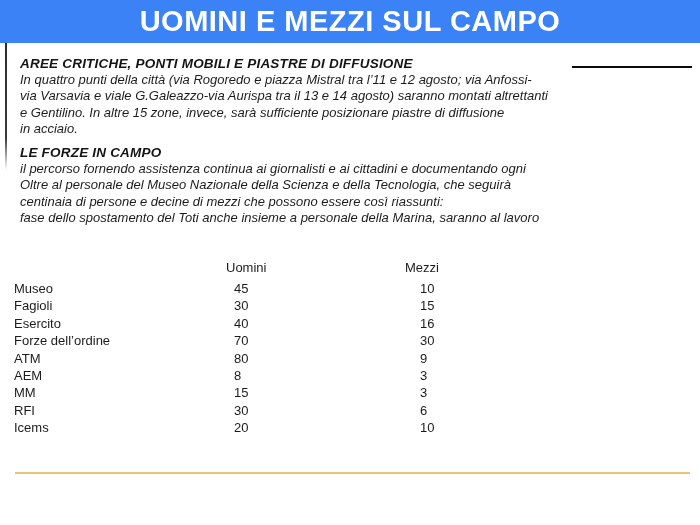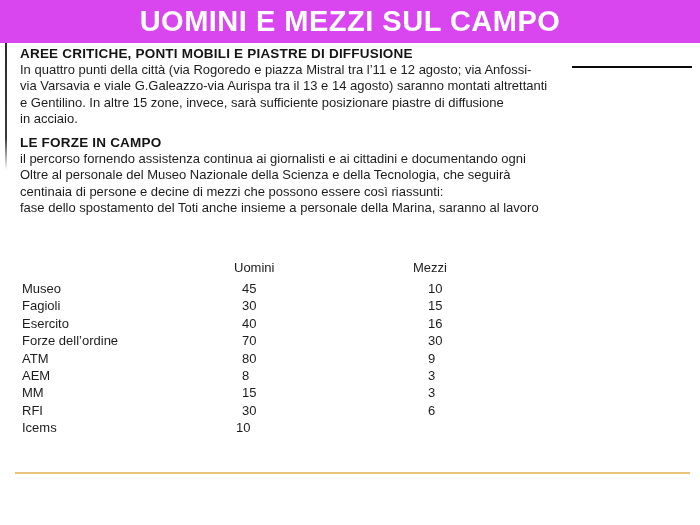--- a/index.html
+++ b/index.html
@@ -9,21 +9,21 @@
     background: #ffffff;
     font-family: "Liberation Sans", sans-serif;
     color: #1c1c1c;
     overflow: hidden;
   }
 
   
   .title-bar {
     position: absolute; left: 0; top: 0;
     width: 700px; height: 43px;
-    background: #d946ef;
+    background: #3b82f6;
     display: flex; align-items: center; justify-content: center;
   }
   .title-bar .page-title {
     margin: 0;
     color: #ffffff;
     font-size: 29px;
     font-weight: 700;
     letter-spacing: 0.5px;
     white-space: nowrap;
   }
@@ -40,40 +40,41 @@
     background: linear-gradient(to bottom, #2b2b2b 0%, #3a3a3a 75%, rgba(60,60,60,0) 100%);
   }
   .accent-bottom {
     position: absolute; left: 15px; top: 472px;
     width: 675px; height: 2px;
     background: #e9c27f;
   }
 
   
   .content {
-    position: absolute; left: 20px; top: 45px;
+    position: absolute; left: 20px; top: 55px;
     width: 556px;
     font-size: 13px;
     line-height: 16.3px;
+    font-style: italic;
   }
   .section-heading {
     font-size: 13.5px;
     font-weight: 700;
     letter-spacing: 0.2px;
     line-height: 17px;
     margin: 0;
     color: #141414;
   }
   .section-heading.second { margin-top: 7px; }
   .para { margin: 0; }
   .para-line { white-space: nowrap; }
 
   
   .forces-table {
-    position: absolute; left: 22px; top: 256px;
+    position: absolute; left: 14px; top: 256px;
     width: 540px;
     font-size: 13px;
   }
   .t-row {
     display: flex;
     height: 17.4px;
     line-height: 17.4px;
     align-items: center;
   }
   .t-row.header { height: 24px; line-height: 24px; }
@@ -154,15 +155,16 @@
     <span class="col-uomini">15</span>
     <span class="col-mezzi">3</span>
   </div>
   <div class="t-row">
     <span class="col-label">RFI</span>
     <span class="col-uomini">30</span>
     <span class="col-mezzi">6</span>
   </div>
   <div class="t-row">
     <span class="col-label">Icems</span>
+    <span class="col-uomini">20</span>
     <span class="col-mezzi">10</span>
   </div>
 </div>
 
 </body></html>

